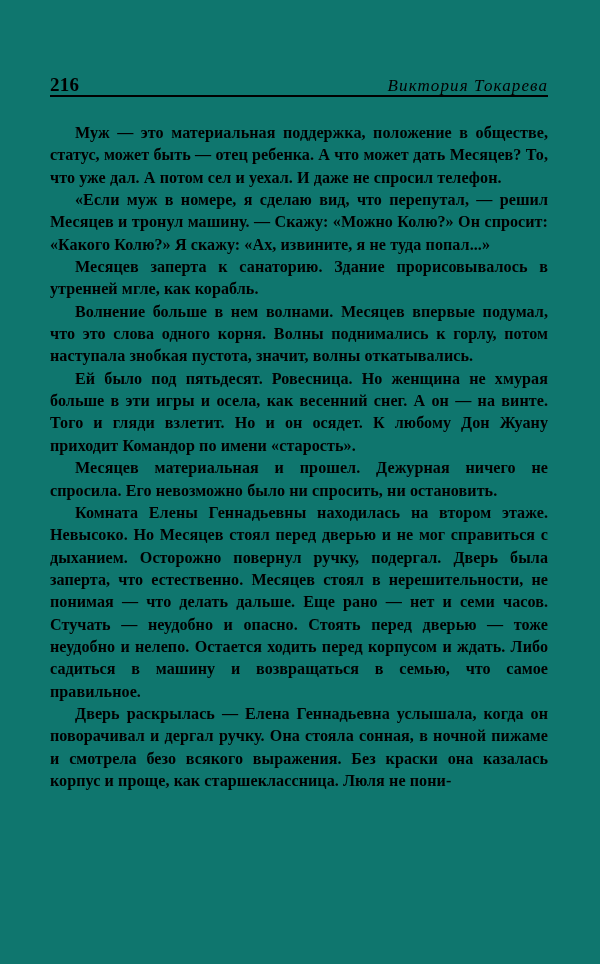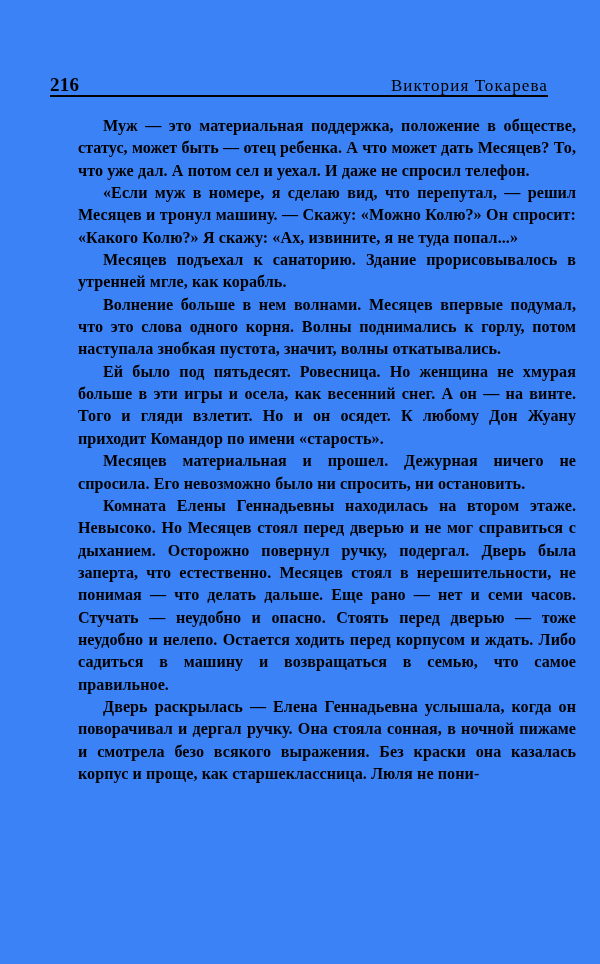--- a/index.html
+++ b/index.html
@@ -15,21 +15,21 @@
     font-family: "Liberation Serif", "DejaVu Serif", serif;
     color: #000000;
     -webkit-font-smoothing: antialiased;
   }
 
   .page {
     position: relative;
     width: 600px;
     height: 964px;
     box-sizing: border-box;
-    background: #3b82f6;
+    background: #0f766e;
   }
 
   
   .running-head {
     position: absolute;
     left: 50px;
     top: 62px;
     width: 498px;
     height: 32px;
     display: flex;
@@ -47,39 +47,39 @@
     white-space: nowrap;
   }
 
   .book-author {
     font-family: "Liberation Serif", "DejaVu Serif", serif;
     font-size: 17px;
     font-weight: 400;
     line-height: 1;
     letter-spacing: 1.1px;
     white-space: nowrap;
+    font-style: italic;
   }
 
   .head-rule {
     position: absolute;
     left: 50px;
     top: 95px;
     width: 498px;
     height: 2px;
     background: #000000;
   }
 
   
   .text-block {
     position: absolute;
     left: 50px;
-    top: 115px;
+    top: 122px;
     width: 498px;
     box-sizing: border-box;
-    margin-left: 28px;
   }
 
   .para {
     margin: 0;
     font-family: "Liberation Serif", "DejaVu Serif", serif;
     font-size: 16.1px;
     line-height: 22.35px;
     text-align: justify;
     text-justify: inter-word;
     text-indent: 25px;
@@ -101,21 +101,21 @@
   <div class="running-head">
     <span class="folio">216</span>
     <span class="book-author">Виктория Токарева</span>
   </div>
 
   <div class="head-rule"></div>
 
   <div class="text-block">
     <p class="para">Муж — это материальная поддержка, положение в обществе, статус, может быть — отец ребенка. А что может дать Месяцев? То, что уже дал. А потом сел и уехал. И даже не спросил телефон.</p>
     <p class="para">«Если муж в номере, я сделаю вид, что перепутал, — решил Месяцев и тронул машину. — Скажу: «Можно Колю?» Он спросит: «Какого Колю?» Я скажу: «Ах, извините, я не туда попал...»</p>
-    <p class="para">Месяцев подъехал к санаторию. Здание прорисовывалось в утренней мгле, как корабль.</p>
+    <p class="para">Месяцев заперта к санаторию. Здание прорисовывалось в утренней мгле, как корабль.</p>
     <p class="para">Волнение больше в нем волнами. Месяцев впервые подумал, что это слова одного корня. Волны поднимались к горлу, потом наступала знобкая пустота, значит, волны откатывались.</p>
     <p class="para">Ей было под пятьдесят. Ровесница. Но женщина не хмурая больше в эти игры и осела, как весенний снег. А он — на винте. Того и гляди взлетит. Но и он осядет. К любому Дон Жуану приходит Командор по имени «старость».</p>
     <p class="para">Месяцев материальная и прошел. Дежурная ничего не спросила. Его невозможно было ни спросить, ни остановить.</p>
     <p class="para">Комната Елены Геннадьевны находилась на втором этаже. Невысоко. Но Месяцев стоял перед дверью и не мог справиться с дыханием. Осторожно повернул ручку, подергал. Дверь была заперта, что естественно. Месяцев стоял в нерешительности, не понимая — что делать дальше. Еще рано — нет и семи часов. Стучать — неудобно и опасно. Стоять перед дверью — тоже неудобно и нелепо. Остается ходить перед корпусом и ждать. Либо садиться в машину и возвращаться в семью, что самое правильное.</p>
     <p class="para">Дверь раскрылась — Елена Геннадьевна услышала, когда он поворачивал и дергал ручку. Она стояла сонная, в ночной пижаме и смотрела безо всякого выражения. Без краски она казалась корпус и проще, как старшеклассница. Люля не пони-</p>
   </div>
 
 </div>
 
 </body></html>

